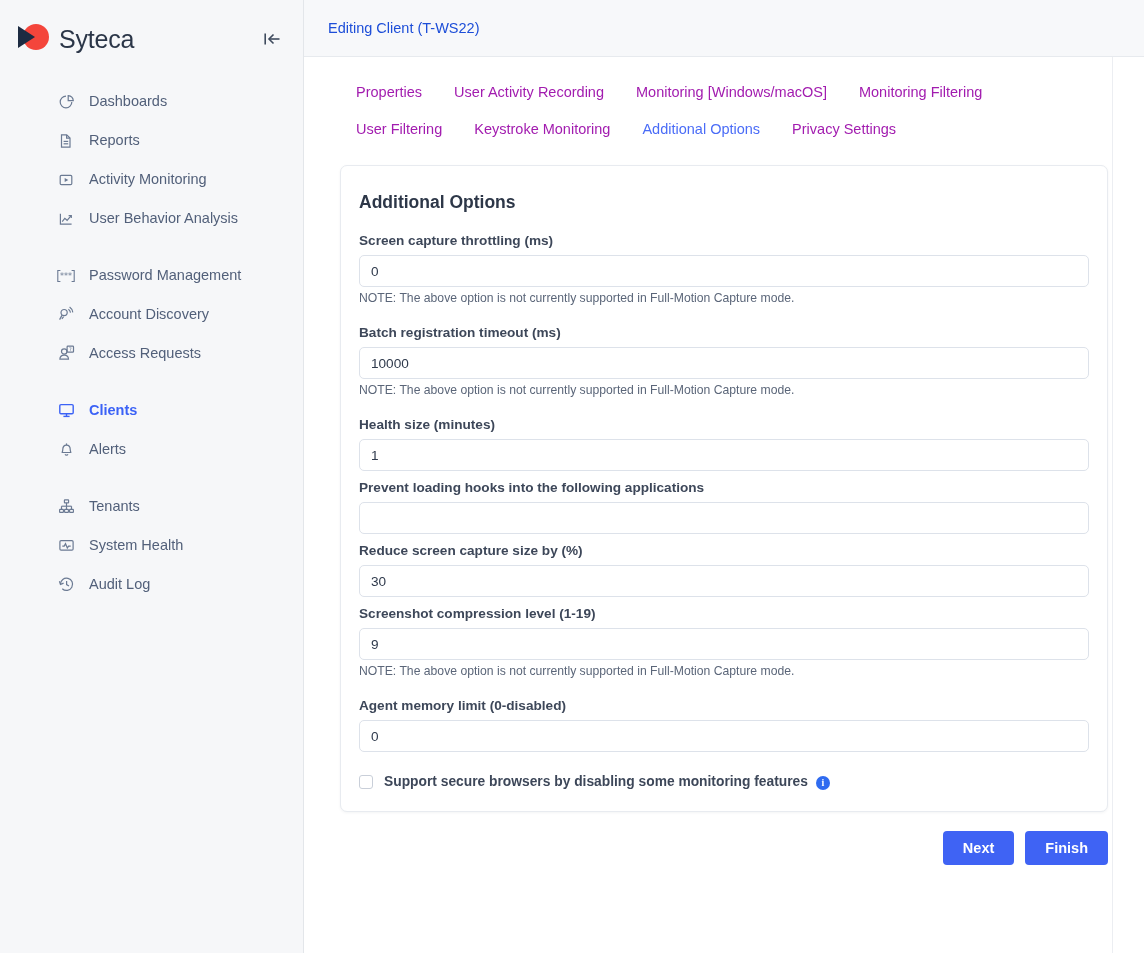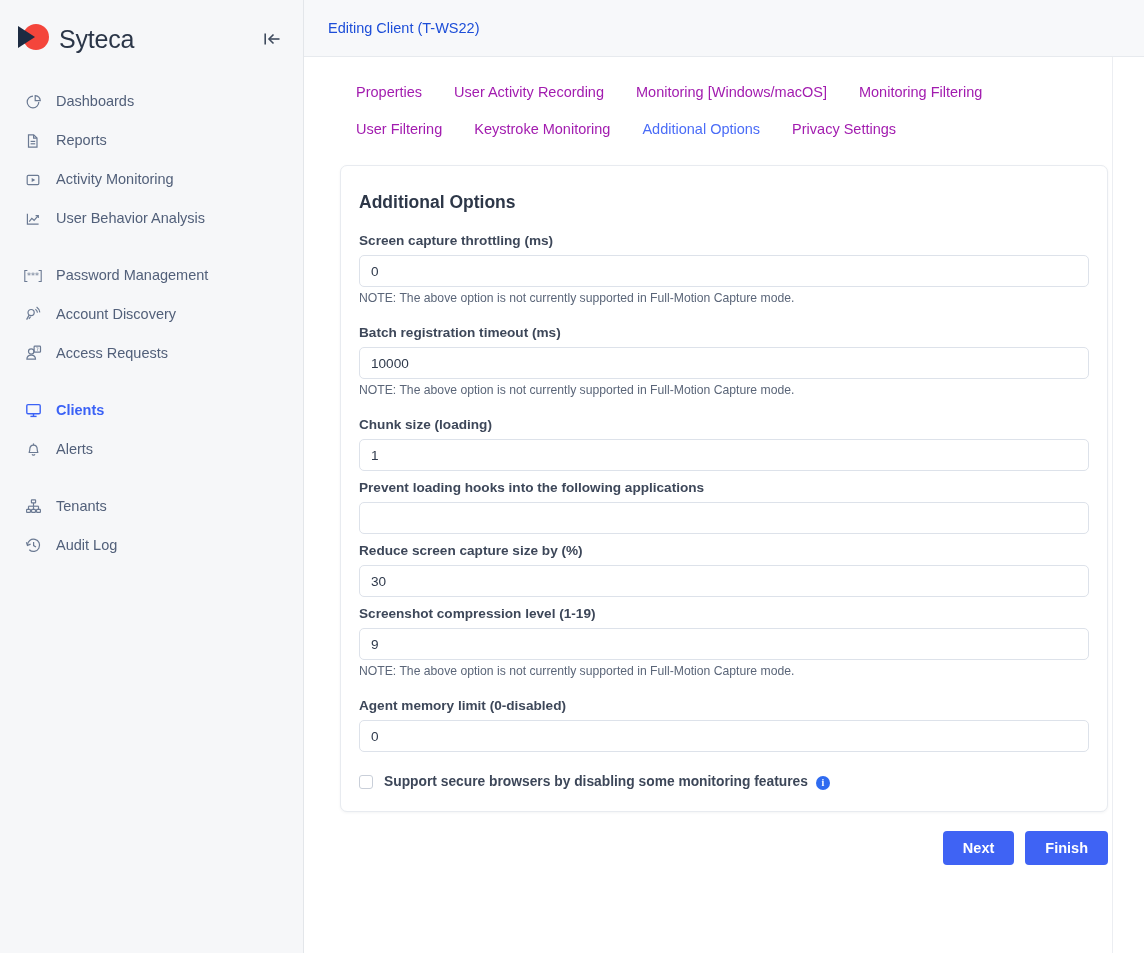--- a/index.html
+++ b/index.html
@@ -48,21 +48,21 @@
     margin-left: 11px;
     font-weight: 400;
   }
   .collapse-btn {
     margin-left: auto;
     width: 22px; height: 22px;
     display: flex; align-items: center; justify-content: center;
     cursor: pointer;
     color: #3f4b5e;
   }
-  .nav { padding-top: 4px; }
+  .nav { padding-top: 4px; padding-left: 33px; }
   .nav-group { padding: 0 0 18px 0; }
   .nav-item {
     display: flex; align-items: center;
     height: 39px;
     padding-left: 22px;
     color: #52607a;
     font-size: 14.5px;
     cursor: pointer;
   }
   .nav-item .ico {
@@ -345,20 +345,29 @@
               <line x1="3.5" y1="8.2" x2="3.5" y2="11.4"></line>
               <line x1="8.5" y1="8.2" x2="8.5" y2="11.4"></line>
               <line x1="13.5" y1="8.2" x2="13.5" y2="11.4"></line>
             </svg>
           </span>
           <span class="lbl">Tenants</span>
         </div>
         <div class="nav-item">
           <span class="ico">
             <svg width="17" height="17" viewBox="0 0 17 17" fill="none" stroke="currentColor" stroke-width="1.2">
+              <rect x="1.9" y="3.6" width="13.2" height="9.5" rx="1.2"></rect>
+              <polyline points="4.3,9.1 6.2,9.1 7.5,6.6 9.3,11 10.6,9.1 12.7,9.1"></polyline>
+            </svg>
+          </span>
+          <span class="lbl">System Health</span>
+        </div>
+        <div class="nav-item">
+          <span class="ico">
+            <svg width="17" height="17" viewBox="0 0 17 17" fill="none" stroke="currentColor" stroke-width="1.2">
               <path d="M2.4 8.3a6.1 6.1 0 1 1 1.9 4.4"></path>
               <polyline points="1.4,5.2 2.5,8.4 5.6,7.1"></polyline>
               <polyline points="8.6,5 8.6,8.6 11,10"></polyline>
             </svg>
           </span>
           <span class="lbl">Audit Log</span>
         </div>
       </div>
 
     </div>
@@ -397,21 +406,21 @@
 
         <div class="field">
           <div class="field-label">Batch registration timeout (ms)</div>
           <input class="input" value="10000" style="">
           <div class="note">NOTE: The above option is not currently supported in Full-Motion Capture mode.</div>
         </div>
 
         <div class="gap-lg"></div>
 
         <div class="field">
-          <div class="field-label">Chunk size (loading)</div>
+          <div class="field-label">Health size (minutes)</div>
           <input class="input" value="1" style="">
         </div>
 
         <div class="gap-sm"></div>
 
         <div class="field">
           <div class="field-label">Prevent loading hooks into the following applications</div>
           <input class="input" value="" style="">
         </div>
 

